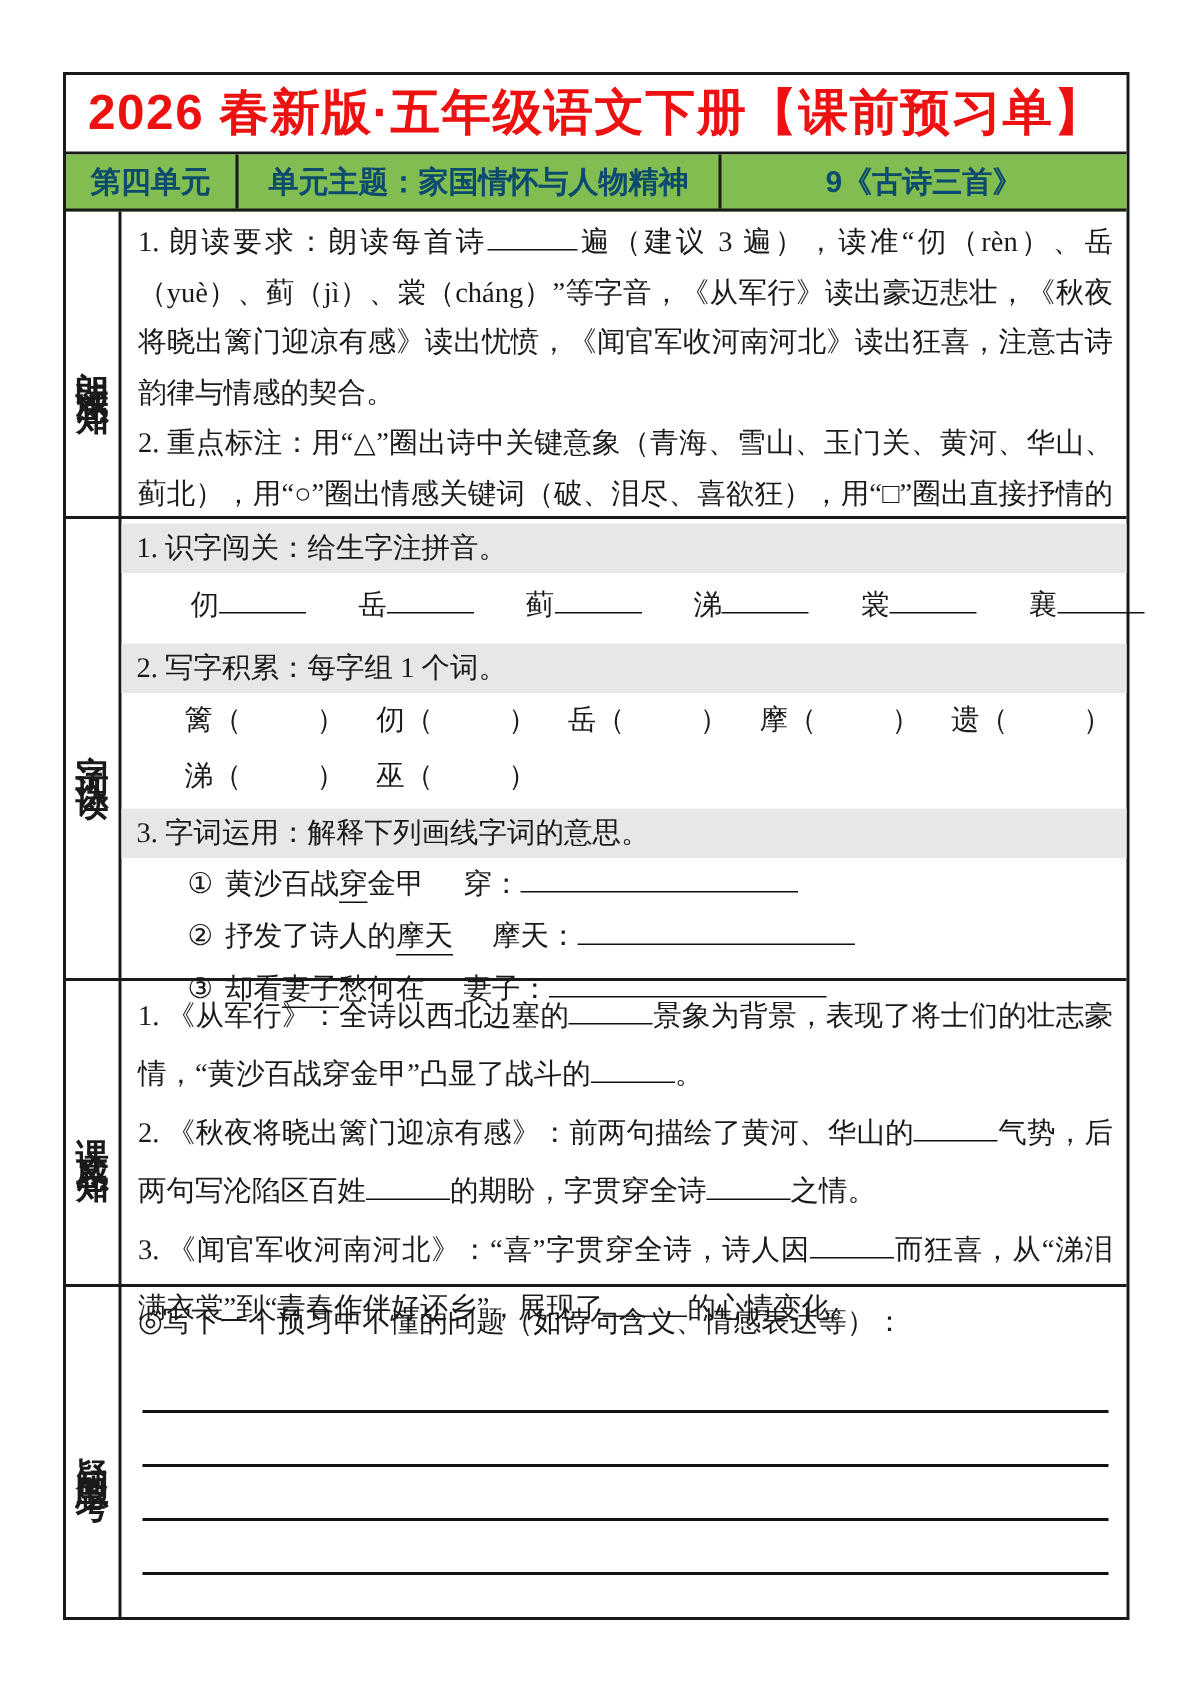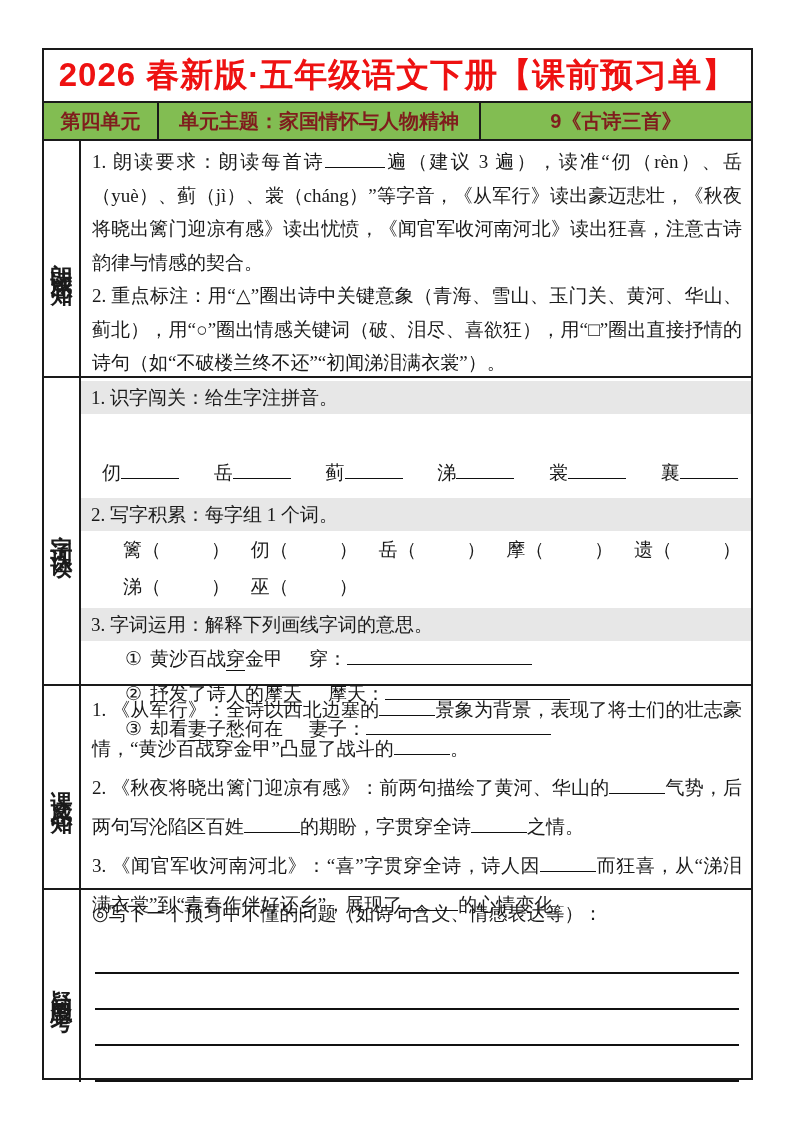--- a/index.html
+++ b/index.html
@@ -3,40 +3,40 @@
 <meta charset="utf-8">
 <style>
   html,body{margin:0;padding:0;background:#ffffff;}
   body{width:793px;height:1122px;position:relative;font-family:"Liberation Serif","DejaVu Serif",serif;color:#1a1a1a;}
   .sheet{position:absolute;left:42px;top:48px;width:711px;height:1032px;border:2px solid #1a1a1a;box-sizing:border-box;display:flex;flex-direction:column;background:#fff;}
   
   .title-row{height:53px;flex:none;border-bottom:2px solid #1a1a1a;box-sizing:border-box;display:flex;align-items:center;justify-content:center;}
   .title-row .t{font-family:Liberation Sans, sans-serif;font-weight:bold;font-size:33px;color:#ee1111;letter-spacing:1px;white-space:nowrap;}
   
   .unit-row{height:38px;flex:none;border-bottom:2px solid #1a1a1a;box-sizing:border-box;display:flex;background:#82bd52;}
-  .unit-cell{display:flex;align-items:center;justify-content:center;font-family:"Liberation Sans","DejaVu Sans",sans-serif;font-weight:bold;font-size:20px;color:#7f1d1d;box-sizing:border-box;}
+  .unit-cell{display:flex;align-items:center;justify-content:center;font-family:"Liberation Sans","DejaVu Sans",sans-serif;font-weight:bold;font-size:20px;color:#0c4a6e;box-sizing:border-box;}
   .uc1{width:16%;}
   .uc2{width:45.5%;border-left:2px solid #1a1a1a;}
   .uc3{flex:1;border-left:2px solid #1a1a1a;}
   
   .section{display:flex;box-sizing:border-box;flex:none;}
   .section + .section{border-top:2px solid #1a1a1a;}
   .row-label{width:37px;flex:none;border-right:2px solid #1a1a1a;box-sizing:border-box;display:flex;align-items:center;justify-content:center;}
   .vtext{writing-mode:vertical-rl;text-orientation:upright;font-family:"Liberation Sans","DejaVu Sans",sans-serif;font-weight:bold;font-size:22px;letter-spacing:7px;}
   .content{flex:1;min-width:0;font-size:19px;}
   
   .para{padding:0 9px 0 11px;line-height:33.5px;text-align:justify;}
   .s3 .para{line-height:39px;}
   
   .blank{display:inline-block;border-bottom:1.6px solid #111;height:1.02em;vertical-align:baseline;}
   .b60{width:60px;} .b58{width:58px;} .b55{width:56px;} .b185{width:185px;}
   .ul{border-bottom:1.6px solid #111;padding-bottom:1px;}
   
   .strip{background:#e7e7e7;padding:3px 8px 3px 10px;line-height:27px;margin-top:3px;}
-  .pyline{padding-left:21px;line-height:44px;white-space:nowrap;margin-top:37px;}
+  .pyline{padding-left:46px;line-height:44px;white-space:nowrap;}
   .pyitem{margin-right:30px;}
   .zcline{padding-left:42px;line-height:37px;white-space:nowrap;}
   .zcitem{margin-right:16px;}
   .paren-gap{display:inline-block;width:50px;}
   .exline{padding-left:44px;line-height:35px;white-space:nowrap;}
   .exgap{display:inline-block;width:26px;}
   .exnum{margin-right:8px;}
   
   .prompt{padding:6px 10px 0 11px;line-height:36px;}
   .write-line{height:34px;border-bottom:2px solid #111;margin:0 12px 0 14px;}
@@ -49,21 +49,21 @@
   <div class="title-row">
     <span class="t">2026 春新版·五年级语文下册【课前预习单】</span>
   </div>
 
   <div class="unit-row">
     <div class="unit-cell uc1">第四单元</div>
     <div class="unit-cell uc2">单元主题：家国情怀与人物精神</div>
     <div class="unit-cell uc3">9《古诗三首》</div>
   </div>
 
-  <div class="section" style="height:235px;">
+  <div class="section" style="height:203px;">
     <div class="row-label">
       <span class="vtext">朗读感知</span>
     </div>
     <div class="content">
       <div class="para" style="padding-top:4px;">
         <span>1. 朗读要求：朗读每首诗</span><span class="blank b60"></span><span>遍（建议 3 遍），读准“仞（rèn）、岳（yuè）、蓟（jì）、裳（cháng）”等字音，《从军行》读出豪迈悲壮，《秋夜将晓出篱门迎凉有感》读出忧愤，《闻官军收河南河北》读出狂喜，注意古诗韵律与情感的契合。</span>
       </div>
       <div class="para">
         <span>2. 重点标注：用“△”圈出诗中关键意象（青海、雪山、玉门关、黄河、华山、蓟北），用“○”圈出情感关键词（破、泪尽、喜欲狂），用“□”圈出直接抒情的诗句（如“不破楼兰终不还”“初闻涕泪满衣裳”）。</span>
       </div>

